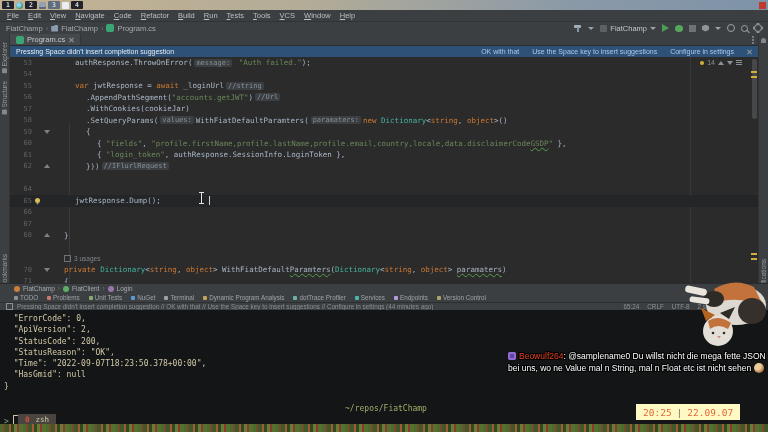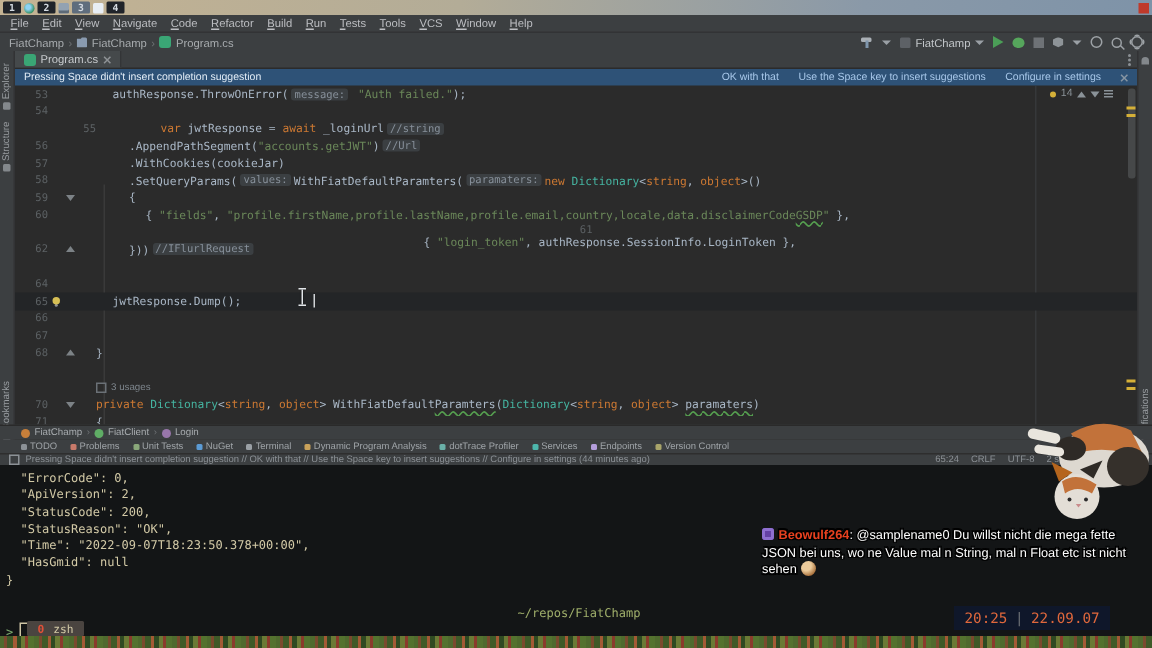--- a/index.html
+++ b/index.html
@@ -142,24 +142,24 @@
   #tmux-index{color:#e05038;font-weight:bold;}
   #tmux-name{color:#d2c9a6;}
   
   #wallpaper{left:0;top:424px;width:768px;height:8px;
     background:repeating-linear-gradient(90deg,#4f6a2e 0 3px,#7a4a2e 3px 5px,#3f5a28 5px 9px,#a35a35 9px 11px,#2f4a22 11px 14px,#6b7a35 14px 17px,#8a3b2c 17px 19px,#54722f 19px 23px);}
   
   #chat{left:508px;top:351px;width:258px;font-size:8.5px;line-height:11.5px;color:#fff;z-index:60;
     text-shadow:1px 1px 0 #000,-1px 1px 0 #000,1px -1px 0 #000,-1px -1px 0 #000,0 1px 0 #000,0 -1px 0 #000;}
   .badge{display:inline-block;width:8px;height:8px;background:#6441a5;border-radius:2px;margin-right:3px;vertical-align:-1px;
     box-shadow:inset 0 0 0 2px #8e6fd0;}
-  #chat-user{font-weight:bold;color:#e8411f;}
+  #chat-user{font-weight:normal;color:#e8411f;}
   .emote{display:inline-block;width:10px;height:10px;border-radius:50%;margin-left:3px;vertical-align:-2px;
     background:radial-gradient(circle at 35% 32%,#eccb9b 35%,#a86f3a 75%,#6e4520 100%);}
-  #clock{left:636px;top:404px;height:16px;background:#0f172a;display:flex;align-items:center;gap:5px;
+  #clock{left:636px;top:404px;height:16px;background:#fef9c3;display:flex;align-items:center;gap:5px;
     padding:0 7px;font:9.5px "DejaVu Sans Mono",monospace;z-index:50;}
   #clock .t{color:#e0683c;}
   #clock .sep{color:#6a6f73;}
   #cat{left:684px;top:279px;z-index:55;}
 </style>
 </head>
 <body>
 
 <div id="sysbar" class="abs">
   <div id="workspaces" style="display:flex;align-items:center;height:100%;">
@@ -290,21 +290,21 @@
         <span class="mcol"></span>
         <span class="fcol"></span>
         <span class="codeln" style="padding-left: 23px;"><span class="cp">authResponse.ThrowOnError(</span><span class="ch">message:</span><span class="cp"> </span><span class="cs">"Auth failed."</span><span class="cp">);</span></span>
       </div>
       <div class="crow" style="top: 11.5px;">
         <span class="lnn">54</span>
         <span class="mcol"></span>
         <span class="fcol"></span>
         <span class="codeln" style="padding-left: 12px;"></span>
       </div>
-      <div class="crow" style="top: 23px; padding-left: 32px;">
+      <div class="crow" style="top: 23px;">
         <span class="lnn">55</span>
         <span class="mcol"></span>
         <span class="fcol"></span>
         <span class="codeln" style="padding-left: 23px;"><span class="ck">var</span><span class="cp"> jwtResponse = </span><span class="ck">await</span><span class="cp"> _loginUrl</span><span class="ch">//string</span></span>
       </div>
       <div class="crow" style="top: 34.5px;">
         <span class="lnn">56</span>
         <span class="mcol"></span>
         <span class="fcol"></span>
         <span class="codeln" style="padding-left: 34px;"><span class="cp">.AppendPathSegment(</span><span class="cs">"accounts.getJWT"</span><span class="cp">)</span><span class="ch">//Url</span></span>
@@ -328,21 +328,21 @@
           <span class="tri tri-d"></span>
         </span>
         <span class="codeln" style="padding-left: 34px;"><span class="cp">{</span></span>
       </div>
       <div class="crow" style="top: 80.5px;">
         <span class="lnn">60</span>
         <span class="mcol"></span>
         <span class="fcol"></span>
         <span class="codeln" style="padding-left: 45px;"><span class="cp">{ </span><span class="cs">"fields"</span><span class="cp">, </span><span class="cs">"profile.firstName,profile.lastName,profile.email,country,locale,data.disclaimerCode</span><span class="cs cu">GSDP</span><span class="cs">"</span><span class="cp"> },</span></span>
       </div>
-      <div class="crow" style="top: 92px; flex-direction: column;">
+      <div class="crow" style="top: 92px;">
         <span class="lnn">61</span>
         <span class="mcol"></span>
         <span class="fcol"></span>
         <span class="codeln" style="padding-left: 45px;"><span class="cp">{ </span><span class="cs">"login_token"</span><span class="cp">, authResponse.SessionInfo.LoginToken },</span></span>
       </div>
       <div class="crow" style="top: 103.5px;">
         <span class="lnn">62</span>
         <span class="mcol"></span>
         <span class="fcol">
           <span class="tri tri-u"></span>

